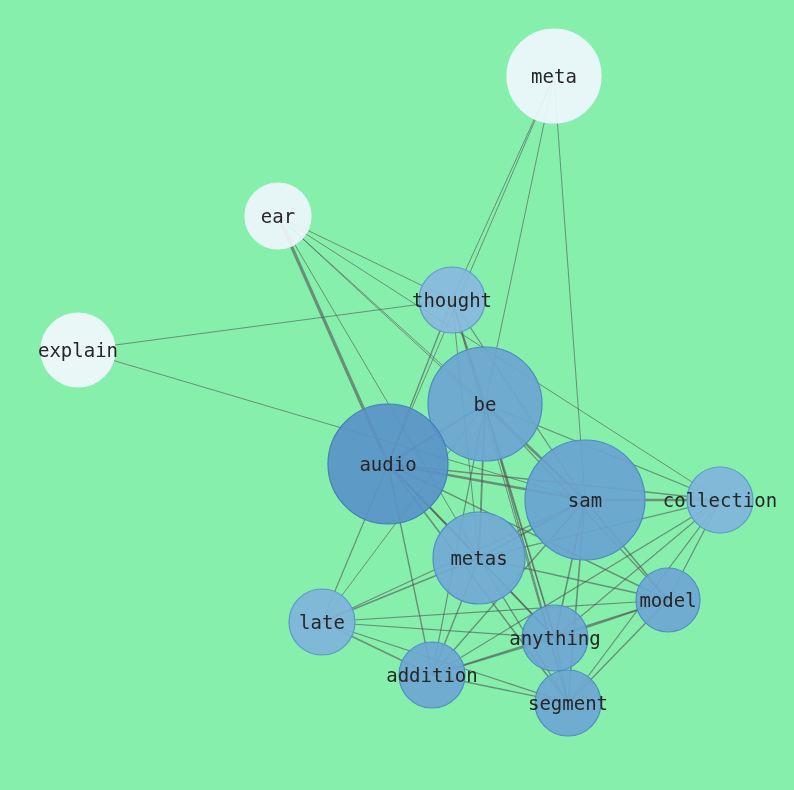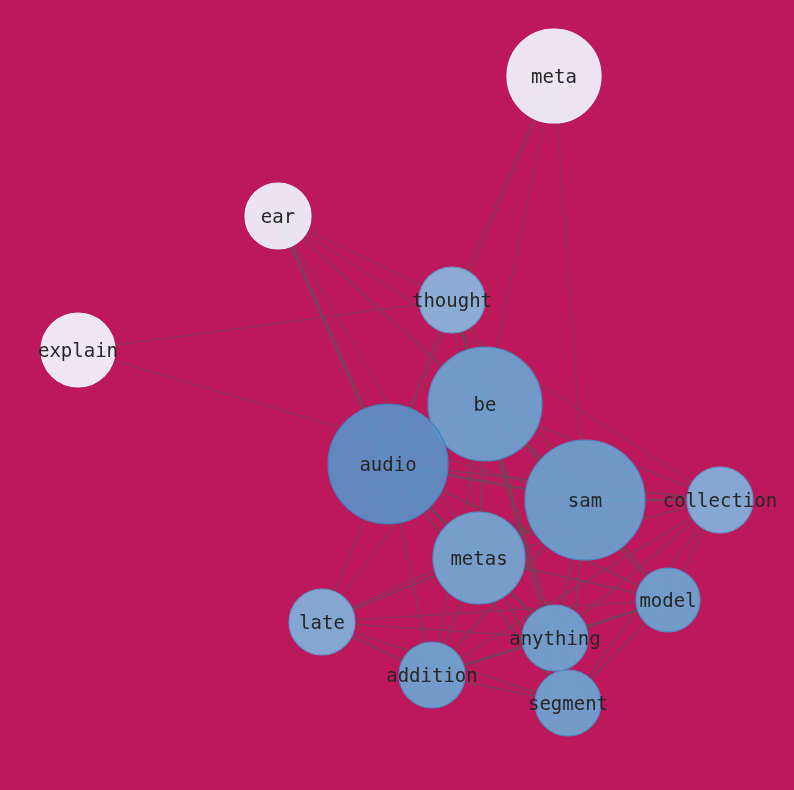--- a/index.html
+++ b/index.html
@@ -7,21 +7,21 @@
     padding: 0;
     background: #ffffff;
   }
   body {
     font-family: "DejaVu Sans Mono", "Liberation Mono", monospace;
   }
   #graph-canvas {
     position: relative;
     width: 794px;
     height: 790px;
-    background: #be185d;
+    background: #86efac;
     overflow: hidden;
   }
   #graph-svg {
     position: absolute;
     top: 0;
     left: 0;
     width: 794px;
     height: 790px;
     display: block;
   }

